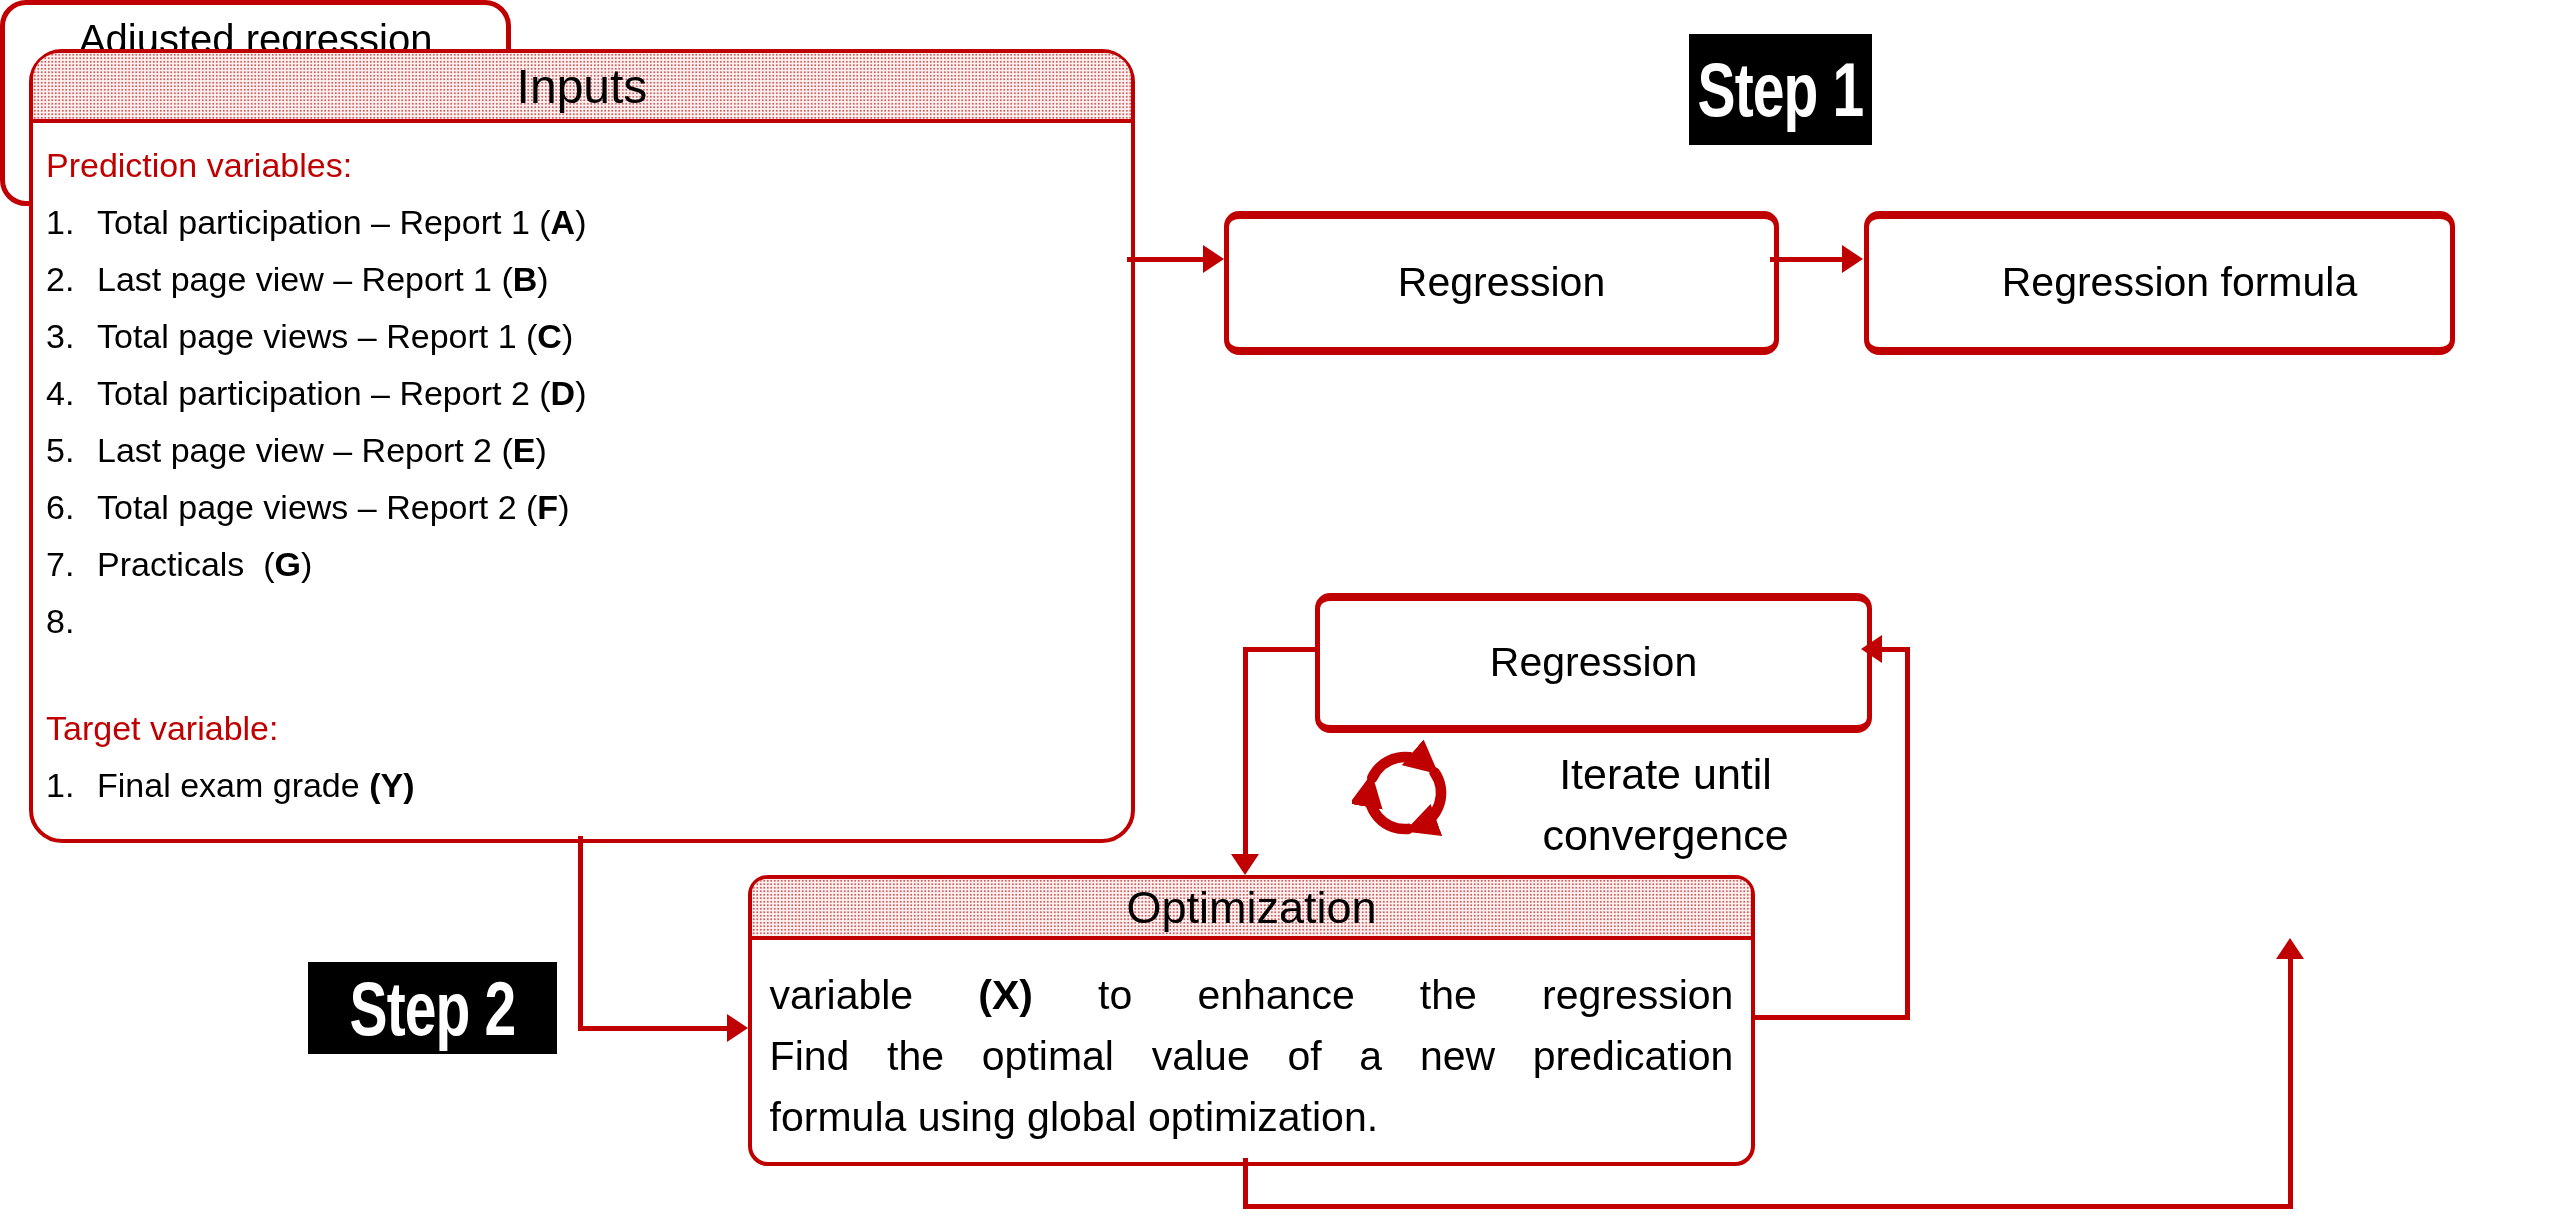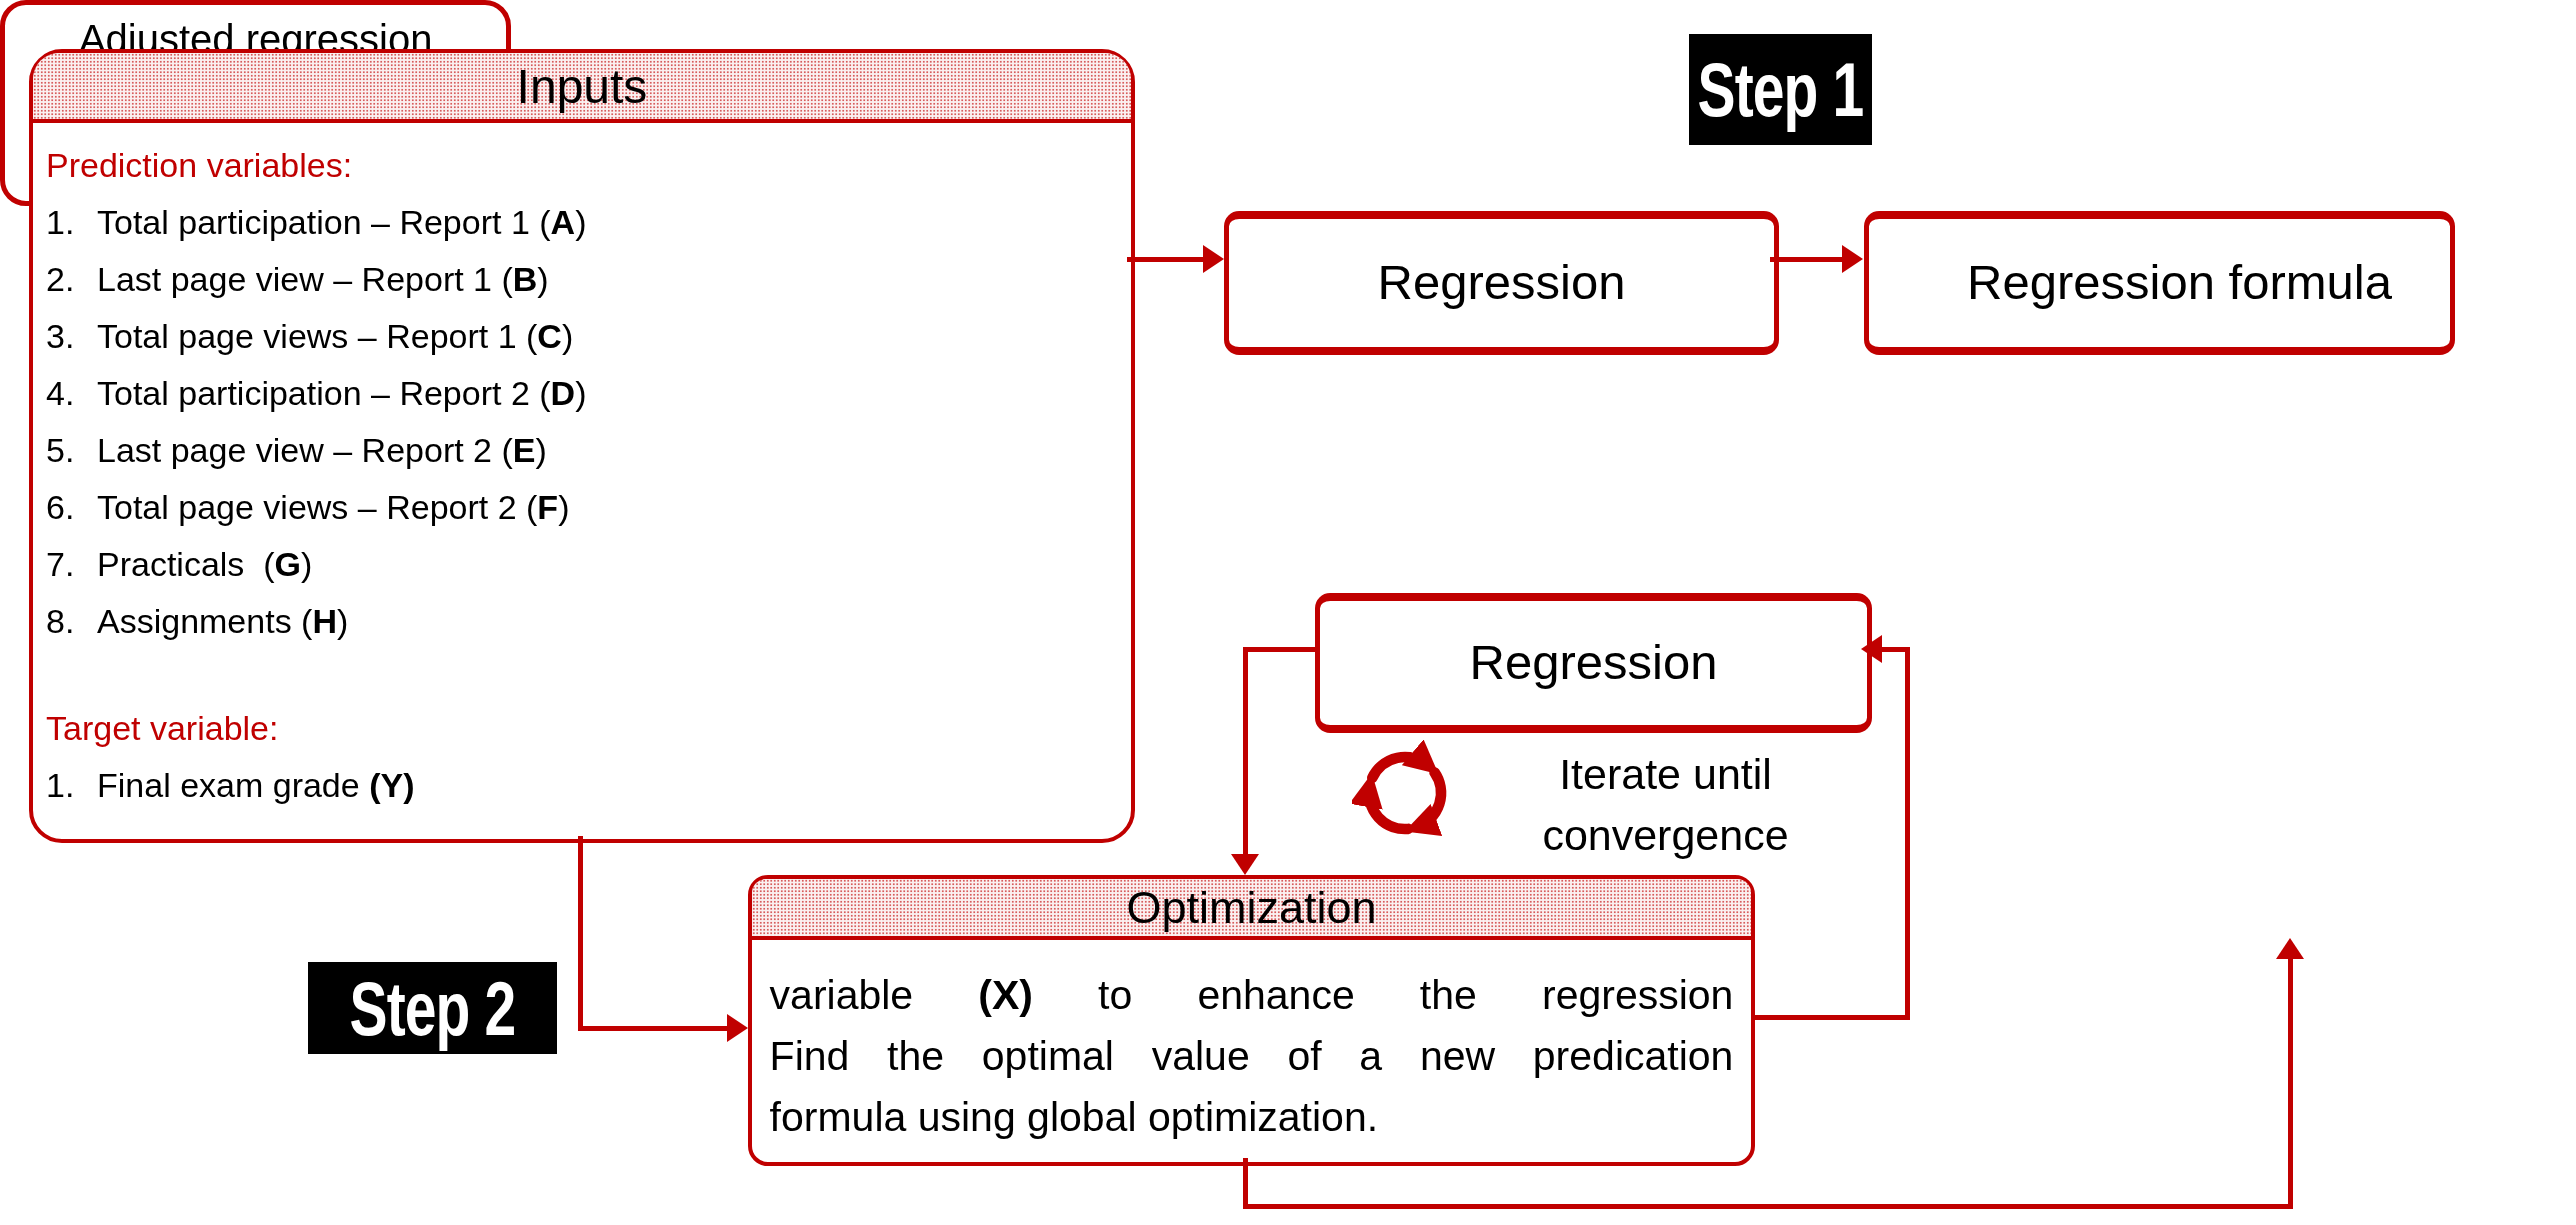--- a/index.html
+++ b/index.html
@@ -23,21 +23,21 @@
   .ah-down {border-left:14px solid transparent;border-right:14px solid transparent;border-top:21px solid var(--red);}
   .ah-up   {border-left:14px solid transparent;border-right:14px solid transparent;border-bottom:21px solid var(--red);}
 
   
   .node{
     position:absolute;background:#fff;
     border:5.3px solid var(--red);
     border-top-width:8.8px;border-bottom-width:8.8px;
     border-radius:15.2px;
     display:flex;align-items:center;justify-content:center;
-    font-size:49px;line-height:1.1;
+    font-size:41px;line-height:1.1;
   }
   .panel{
     position:absolute;background:#fff;
     border:4.7px solid var(--red);
   }
   .dotted{
     background-color:#fbf1f1;
     background-image:radial-gradient(circle, rgba(192,0,0,0.62) 0.9px, transparent 0.9px);
     background-size:3.5px 3.5px;
   }
@@ -126,21 +126,20 @@
       <div class="li">
         <span class="num">6.</span>
         <span class="txt"><span>Total page views – Report 2 (</span><b>F</b><span>)</span></span>
       </div>
       <div class="li">
         <span class="num">7.</span>
         <span class="txt"><span>Practicals  (</span><b>G</b><span>)</span></span>
       </div>
       <div class="li">
         <span class="num">8.</span>
-        <span class="txt"><span>Assignments (</span><b>H</b><span>)</span></span>
       </div>
       <div class="spacer"></div>
       <div class="sec">Target variable:</div>
       <div class="li">
         <span class="num">1.</span>
         <span class="txt"><span>Final exam grade </span><b>(Y)</b><span></span></span>
       </div>
     </div>
   </div>
 

